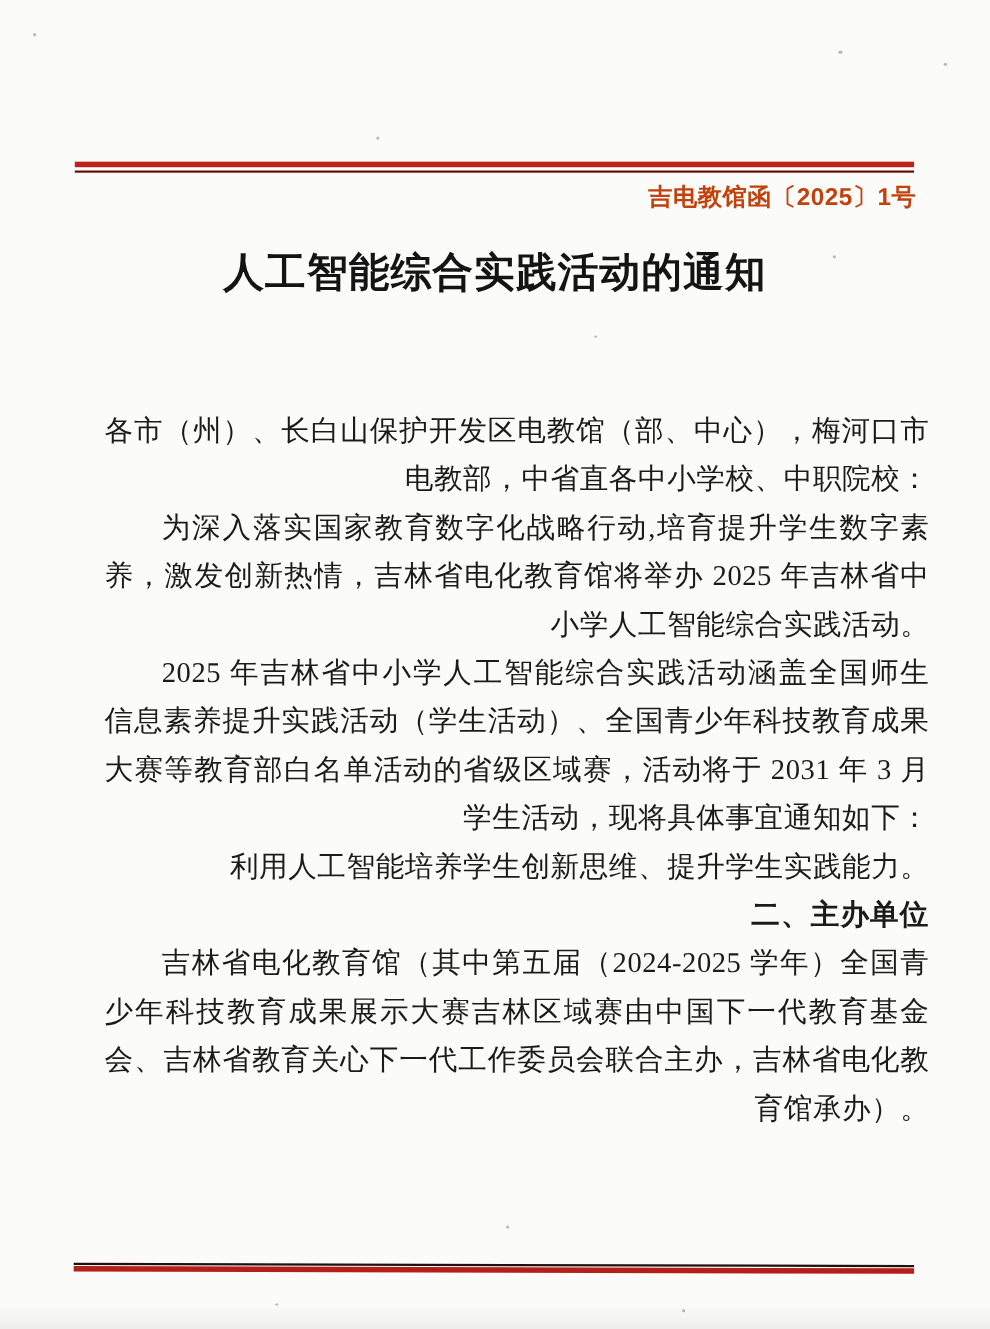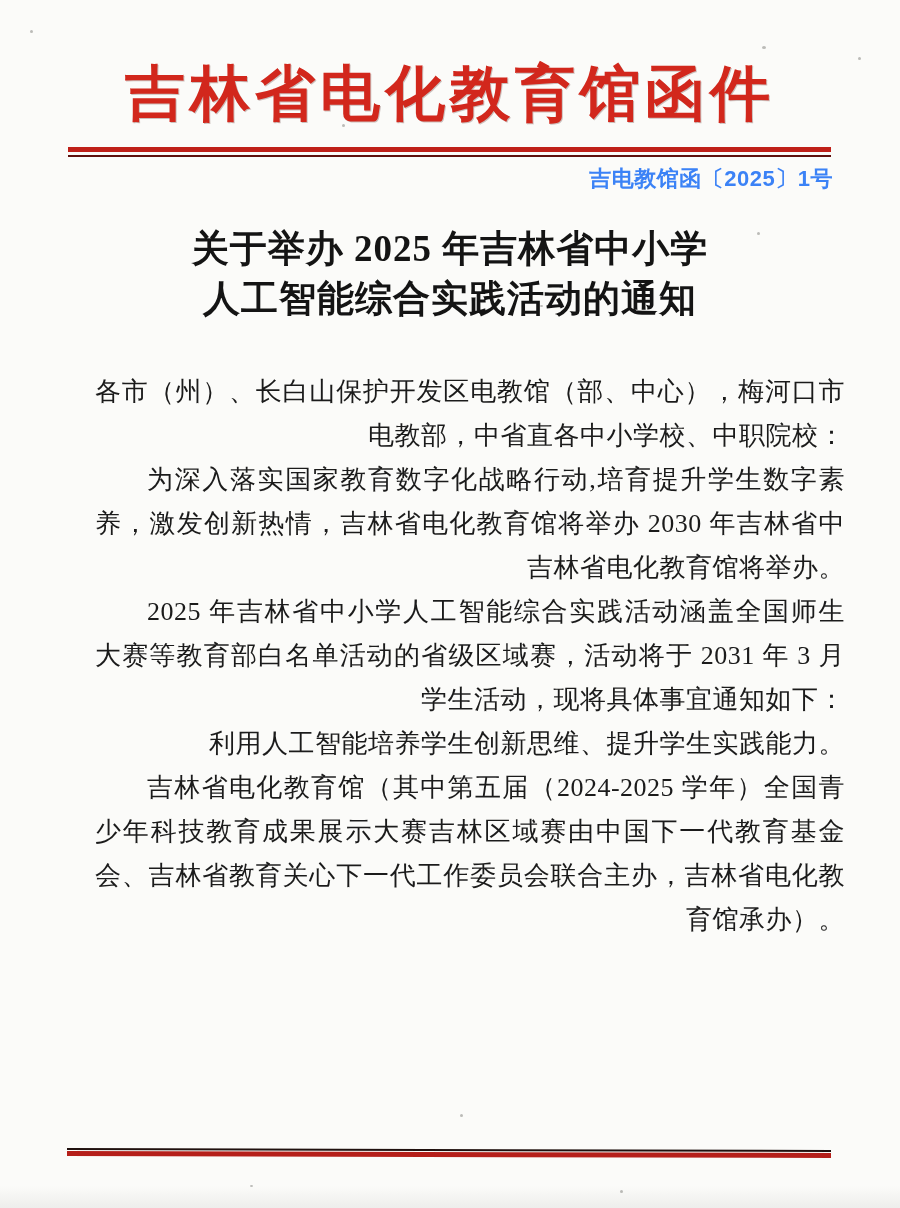--- a/index.html
+++ b/index.html
@@ -57,21 +57,21 @@
     background: #5e100d;
   }
 
   .doc-number {
     position: absolute;
     top: 164px;
     right: 67px;
     font-family: "Liberation Sans", "DejaVu Sans", sans-serif;
     font-size: 22px;
     font-weight: 700;
-    color: #3b82f6;
+    color: #c2410c;
     letter-spacing: 0.5px;
     white-space: nowrap;
   }
 
   .doc-title {
     position: absolute;
     top: 224px;
     left: 0;
     width: 100%;
     text-align: center;
@@ -130,44 +130,44 @@
     background: #6d6d68;
     opacity: 0.45;
     pointer-events: none;
   }
 </style>
 </head>
 <body>
 
 <div class="page">
 
-  <div class="letterhead">吉林省电化教育馆函件</div>
 
   <div class="rule-top">
     <div class="bar-red"></div>
     <div class="bar-dark"></div>
   </div>
 
   <div class="doc-number">吉电教馆函〔2025〕1号</div>
 
   <div class="doc-title">
-    <div>关于举办 2025 年吉林省中小学</div>
     <div>人工智能综合实践活动的通知</div>
   </div>
 
   <div class="body-text">
       <div class="bline full">各市（州）、长白山保护开发区电教馆（部、中心），梅河口市</div>
       <div class="bline">电教部，中省直各中小学校、中职院校：</div>
       <div class="bline ind full">为深入落实国家教育数字化战略行动,培育提升学生数字素</div>
-      <div class="bline full">养，激发创新热情，吉林省电化教育馆将举办 2030 年吉林省中</div>
-      <div class="bline">吉林省电化教育馆将举办。</div>
+      <div class="bline full">养，激发创新热情，吉林省电化教育馆将举办 2025 年吉林省中</div>
+      <div class="bline">小学人工智能综合实践活动。</div>
       <div class="bline ind full">2025 年吉林省中小学人工智能综合实践活动涵盖全国师生</div>
+      <div class="bline full">信息素养提升实践活动（学生活动）、全国青少年科技教育成果</div>
       <div class="bline full">大赛等教育部白名单活动的省级区域赛，活动将于 2031 年 3 月</div>
       <div class="bline">学生活动，现将具体事宜通知如下：</div>
       <div class="bline ind">利用人工智能培养学生创新思维、提升学生实践能力。</div>
+      <div class="bline ind bold">二、主办单位</div>
       <div class="bline ind full">吉林省电化教育馆（其中第五届（2024-2025 学年）全国青</div>
       <div class="bline full">少年科技教育成果展示大赛吉林区域赛由中国下一代教育基金</div>
       <div class="bline full">会、吉林省教育关心下一代工作委员会联合主办，吉林省电化教</div>
       <div class="bline">育馆承办）。</div>
     </div>
 
   <div class="rule-bottom">
     <div class="bar-dark"></div>
     <div class="bar-red"></div>
   </div>

